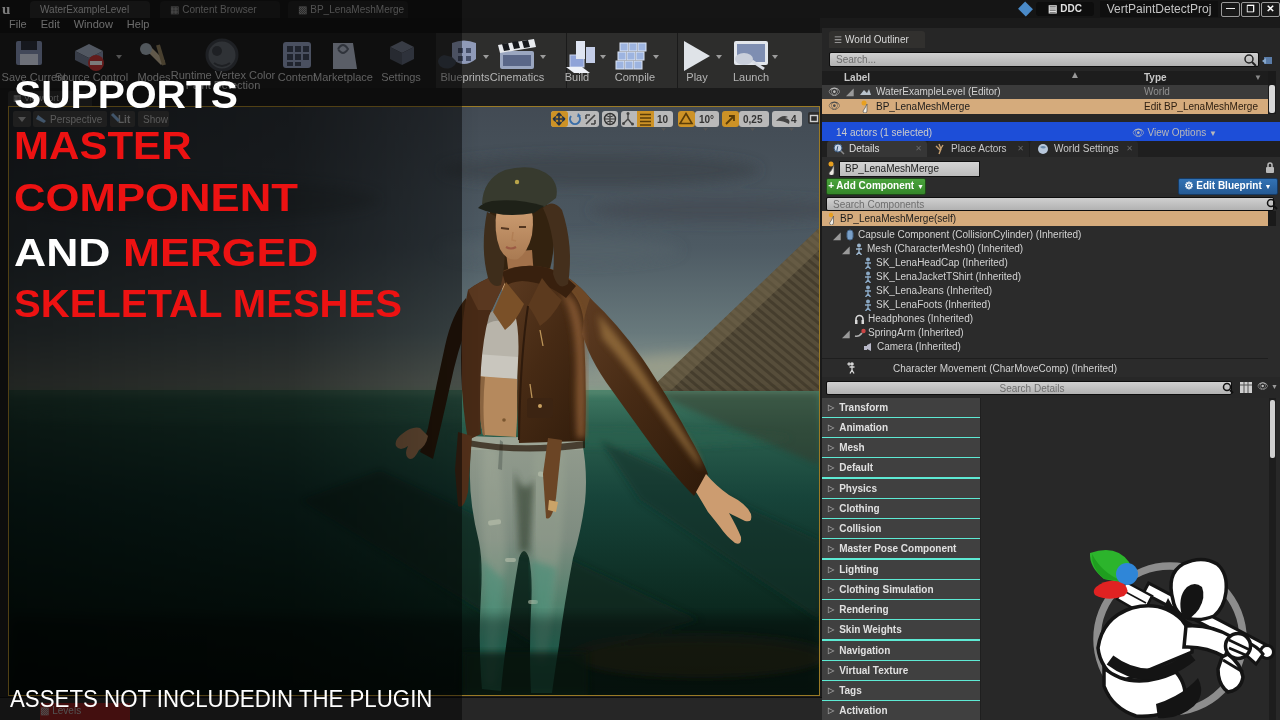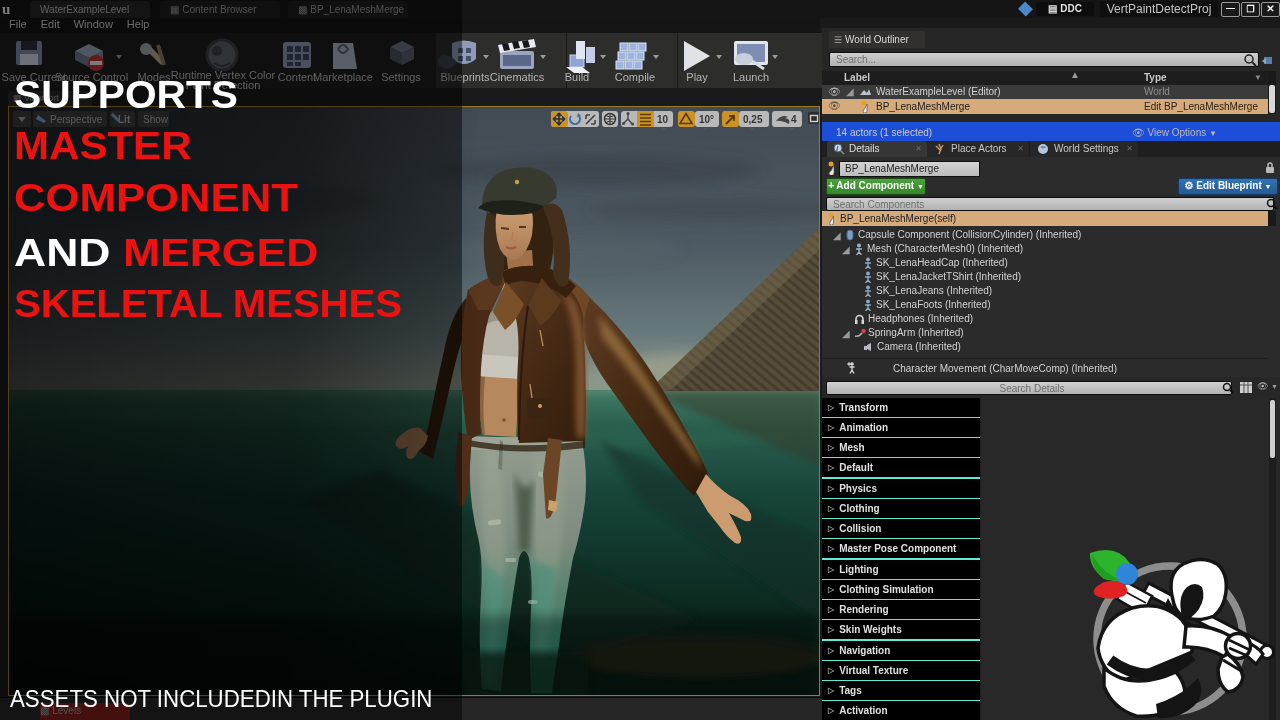--- a/index.html
+++ b/index.html
@@ -15,21 +15,21 @@
 .tlabel{position:absolute;top:38px;font-size:11px;color:#b5b5b5;text-align:center;}
 #viewport{left:8px;top:106px;width:810px;height:588px;background:#111;border:1px solid #9a7a26;}
 #rightdock{left:822px;top:28px;width:458px;height:692px;background:#242424;}
 #overlay{left:0;top:0;width:462px;height:720px;background:rgba(0,0,0,0.47);}
 .bigline{position:absolute;left:14px;font-weight:bold;font-size:39px;line-height:1;white-space:nowrap;transform-origin:0 0;}
 .red{color:#ed1212;}
 .white{color:#fff;}
 #caption{position:absolute;left:10px;top:685px;color:#fff;font-size:24px;white-space:nowrap;transform:scaleX(0.928);transform-origin:0 0;}
 
 .searchbox{position:absolute;background:linear-gradient(#d0d0d0,#b2b2b2);border:1px solid #0e0e0e;border-radius:2px;color:#6e6e6e;font-size:10px;}
-.cat{position:absolute;left:0;width:158px;height:19px;background:#000000;border-bottom:7px solid #5eead4;color:#e0e0e0;font-size:10px;font-weight:bold;line-height:19px;}
+.cat{position:absolute;left:0;width:158px;height:19px;background:#404040;border-bottom:7px solid #5eead4;color:#e0e0e0;font-size:10px;font-weight:bold;line-height:19px;}
 .cat i{font-style:normal;color:#9a9a9a;font-size:8px;margin:0 5px 0 6px;position:relative;top:-1px;}
 </style>
 </head>
 <body>
 <div id="page">
 
   <div class="abs stripes" id="titlebar"></div>
   <div class="abs" style="left:0;top:0;width:1280px;height:18px;">
     <div class="abs" style="left:2px;top:1px;color:#e8e8e8;font-size:15px;font-weight:bold;font-family:'Liberation Serif',serif;">u</div>
     <div class="tab" style="left:30px;width:100px;background:#262626;color:#b8b8b8;">WaterExampleLevel</div>

